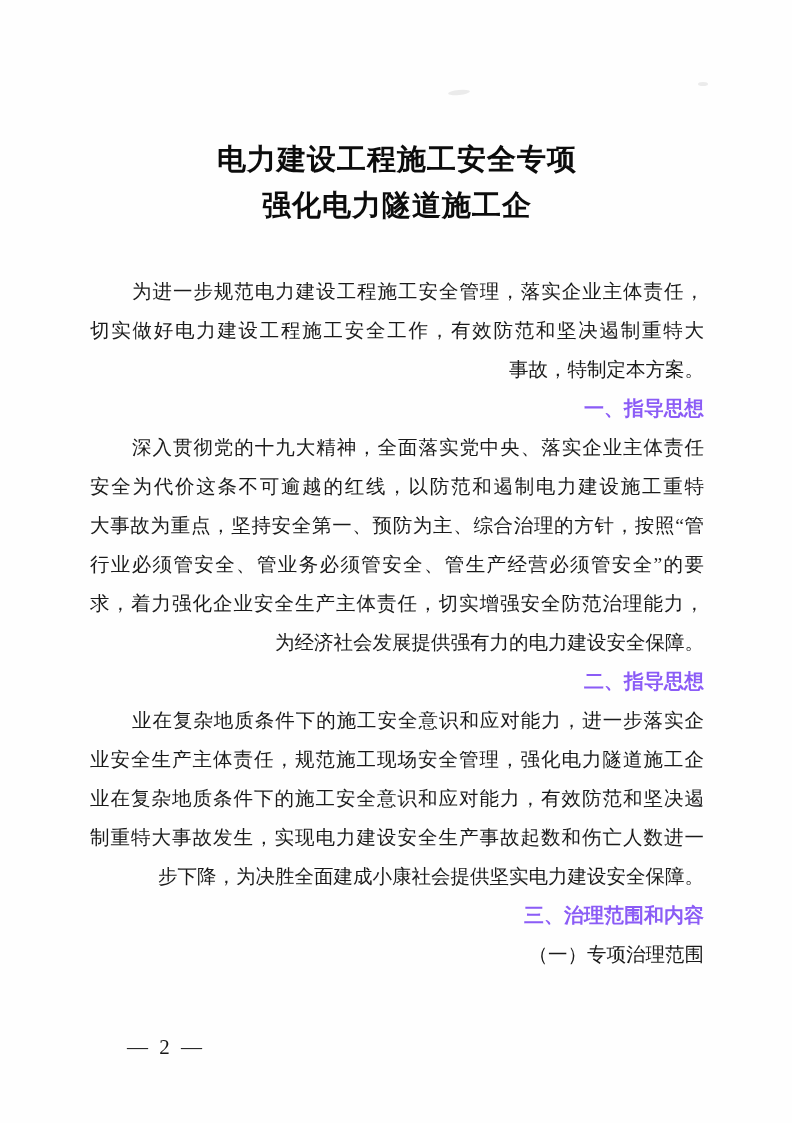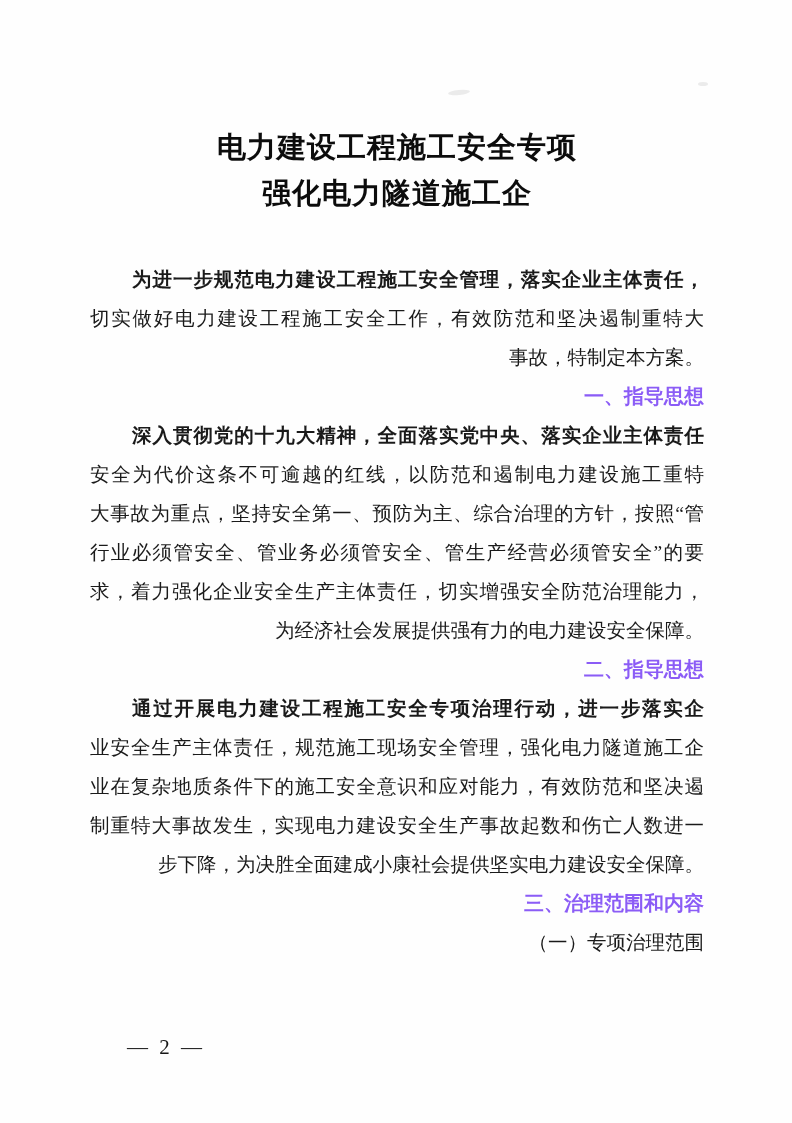--- a/index.html
+++ b/index.html
@@ -8,21 +8,21 @@
     width: 792px;
     height: 1123px;
     background: #fefefe;
     overflow: hidden;
     font-family: "Liberation Serif", "DejaVu Serif", serif;
     color: #1a1a1a;
   }
   .content {
     position: absolute;
     left: 90px;
-    top: 124px;
+    top: 136px;
     width: 614px;
   }
   .title-block {
     text-align: center;
     font-weight: 700;
     font-size: 29px;
     line-height: 46px;
     letter-spacing: 1px;
     color: #0c0c0c;
   }
@@ -31,21 +31,21 @@
     font-size: 19.5px;
     line-height: 39px;
     height: 39px;
     overflow: hidden;
     text-align: right;
   }
   .jfull {
     text-align: justify;
     text-align-last: justify;
   }
-  .first { text-indent: 42px; font-weight: bold; }
+  .first { text-indent: 42px; }
   .heading {
     font-family: "Liberation Sans", "DejaVu Sans", sans-serif;
     font-weight: 700;
     text-indent: 42px;
     color: #8b5cf6;
     font-size: 20px;
   }
   .subheading { text-indent: 42px; }
   .page-num {
     position: absolute;
@@ -82,21 +82,21 @@
 
       <div class="bline heading">一、指导思想</div>
       <div class="bline first jfull">深入贯彻党的十九大精神，全面落实党中央、落实企业主体责任</div>
       <div class="bline jfull">安全为代价这条不可逾越的红线，以防范和遏制电力建设施工重特</div>
       <div class="bline jfull">大事故为重点，坚持安全第一、预防为主、综合治理的方针，按照“管</div>
       <div class="bline jfull">行业必须管安全、管业务必须管安全、管生产经营必须管安全”的要</div>
       <div class="bline jfull">求，着力强化企业安全生产主体责任，切实增强安全防范治理能力，</div>
       <div class="bline">为经济社会发展提供强有力的电力建设安全保障。</div>
 
       <div class="bline heading">二、指导思想</div>
-      <div class="bline first jfull">通过开展电力建设工程施工安全专项治理行动，进一步落实企</div>
+      <div class="bline first jfull">业在复杂地质条件下的施工安全意识和应对能力，进一步落实企</div>
       <div class="bline jfull">业安全生产主体责任，规范施工现场安全管理，强化电力隧道施工企</div>
       <div class="bline jfull">业在复杂地质条件下的施工安全意识和应对能力，有效防范和坚决遏</div>
       <div class="bline jfull">制重特大事故发生，实现电力建设安全生产事故起数和伤亡人数进一</div>
       <div class="bline">步下降，为决胜全面建成小康社会提供坚实电力建设安全保障。</div>
 
       <div class="bline heading">三、治理范围和内容</div>
       <div class="bline subheading">（一）专项治理范围</div>
     </div>
 
   </div>

